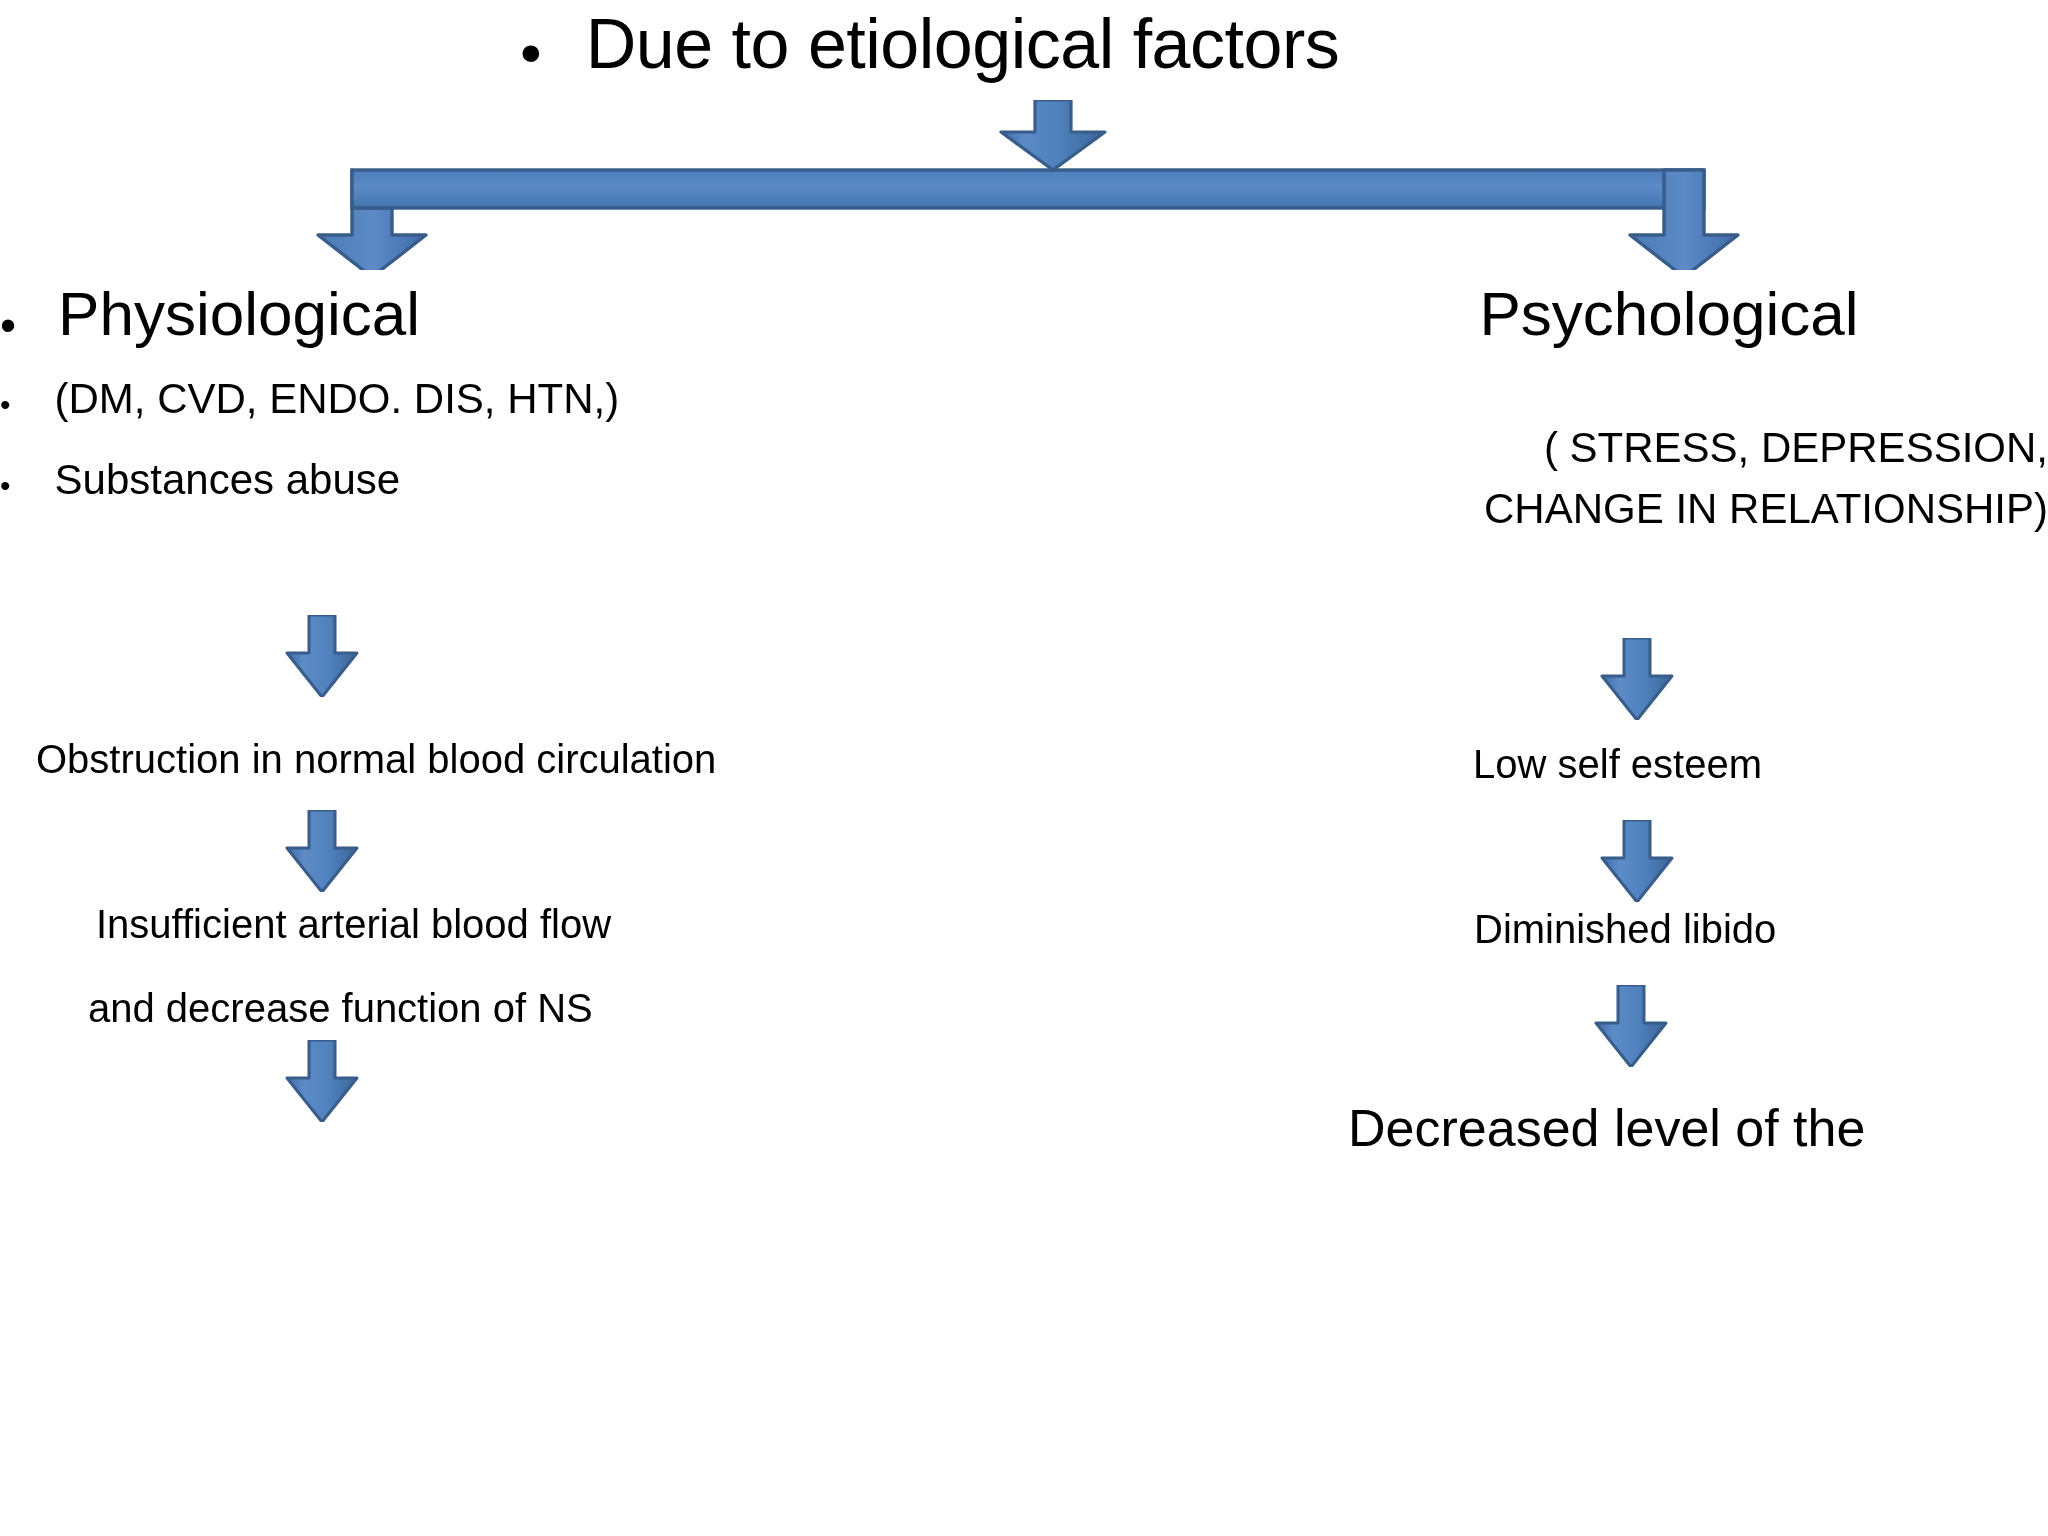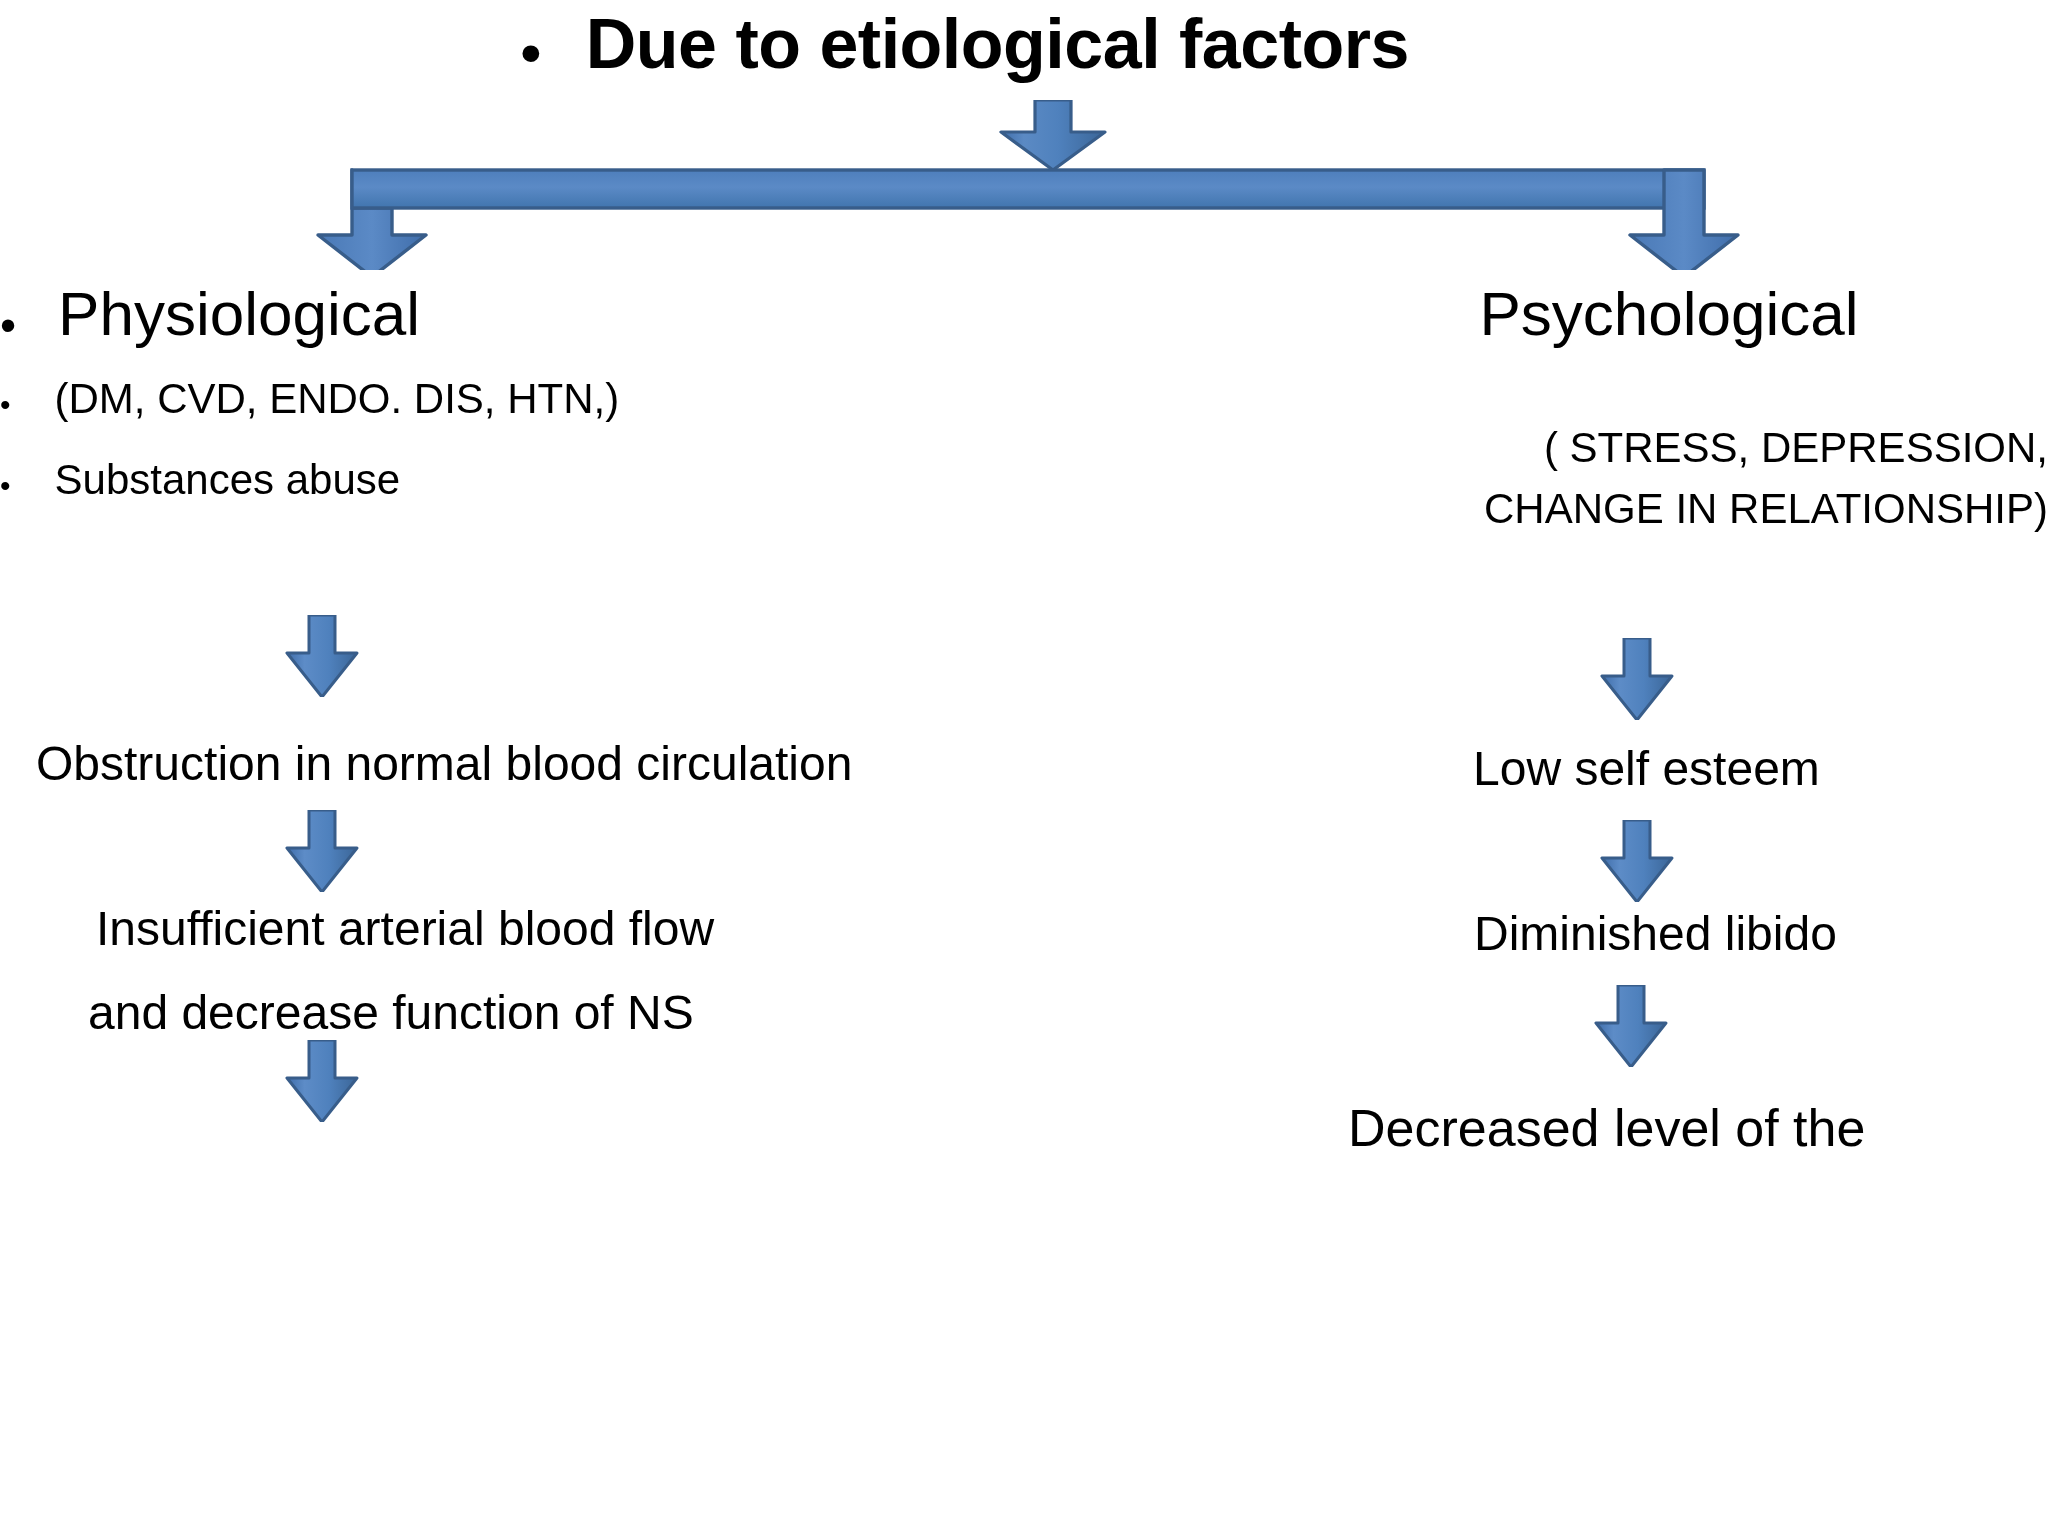--- a/index.html
+++ b/index.html
@@ -34,21 +34,21 @@
     gap: 44px;
   }
   .title-bullet {
     font-size: 62px;
     line-height: 1;
     margin-top: 14px;
   }
   .title-text {
     font-size: 70px;
     line-height: 1.05;
-    font-weight: 700;
+    font-weight: 400;
     letter-spacing: -0.5px;
     white-space: nowrap;
   }
 
   
   .fork { position: absolute; left: 0; top: 90px; width: 2048px; height: 180px; }
 
   
   .feed-arrow { position: absolute; left: 995px; top: 100px; width: 116px; height: 70px; }
 
@@ -82,21 +82,21 @@
   .sub-bullet { font-size: 30px; line-height: 1; margin-top: 16px; }
   .sub-text { font-size: 42px; line-height: 1.2; white-space: nowrap; }
 
   .para-center {
     text-align: right;
     font-size: 42px;
     line-height: 1.45;
   }
 
   .flow-text {
-    font-size: 48px;
+    font-size: 40px;
     line-height: 1.2;
     white-space: nowrap;
   }
   .flow-text.big {
     font-size: 52px;
     line-height: 1.55;
   }
 
   
   .abs { position: absolute; }

